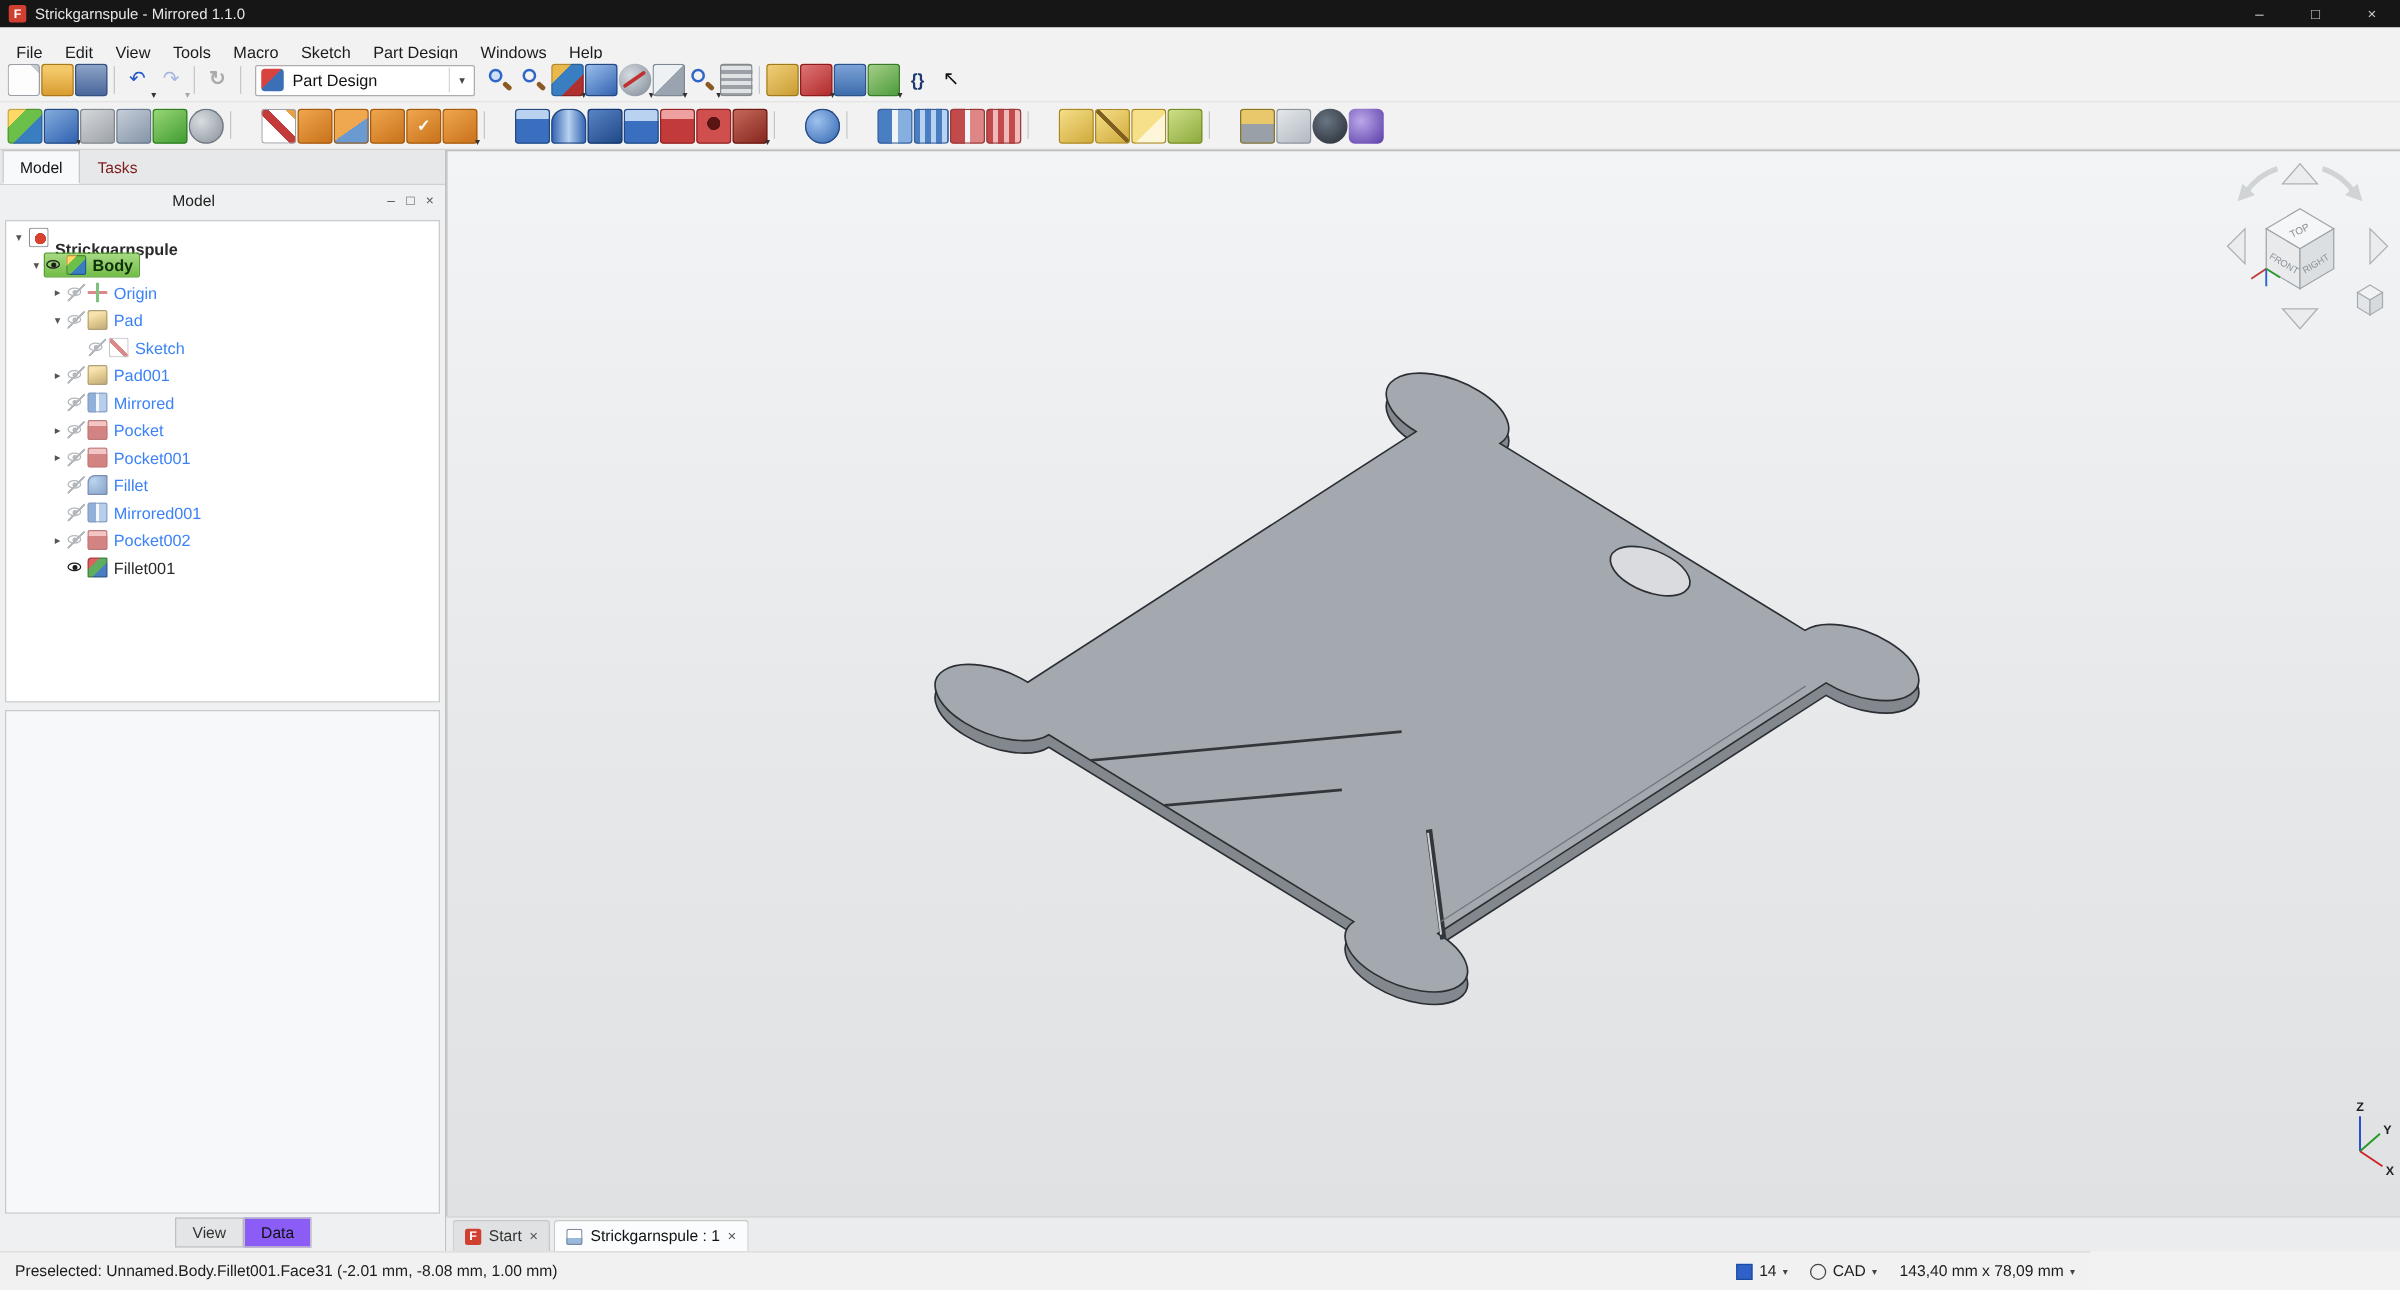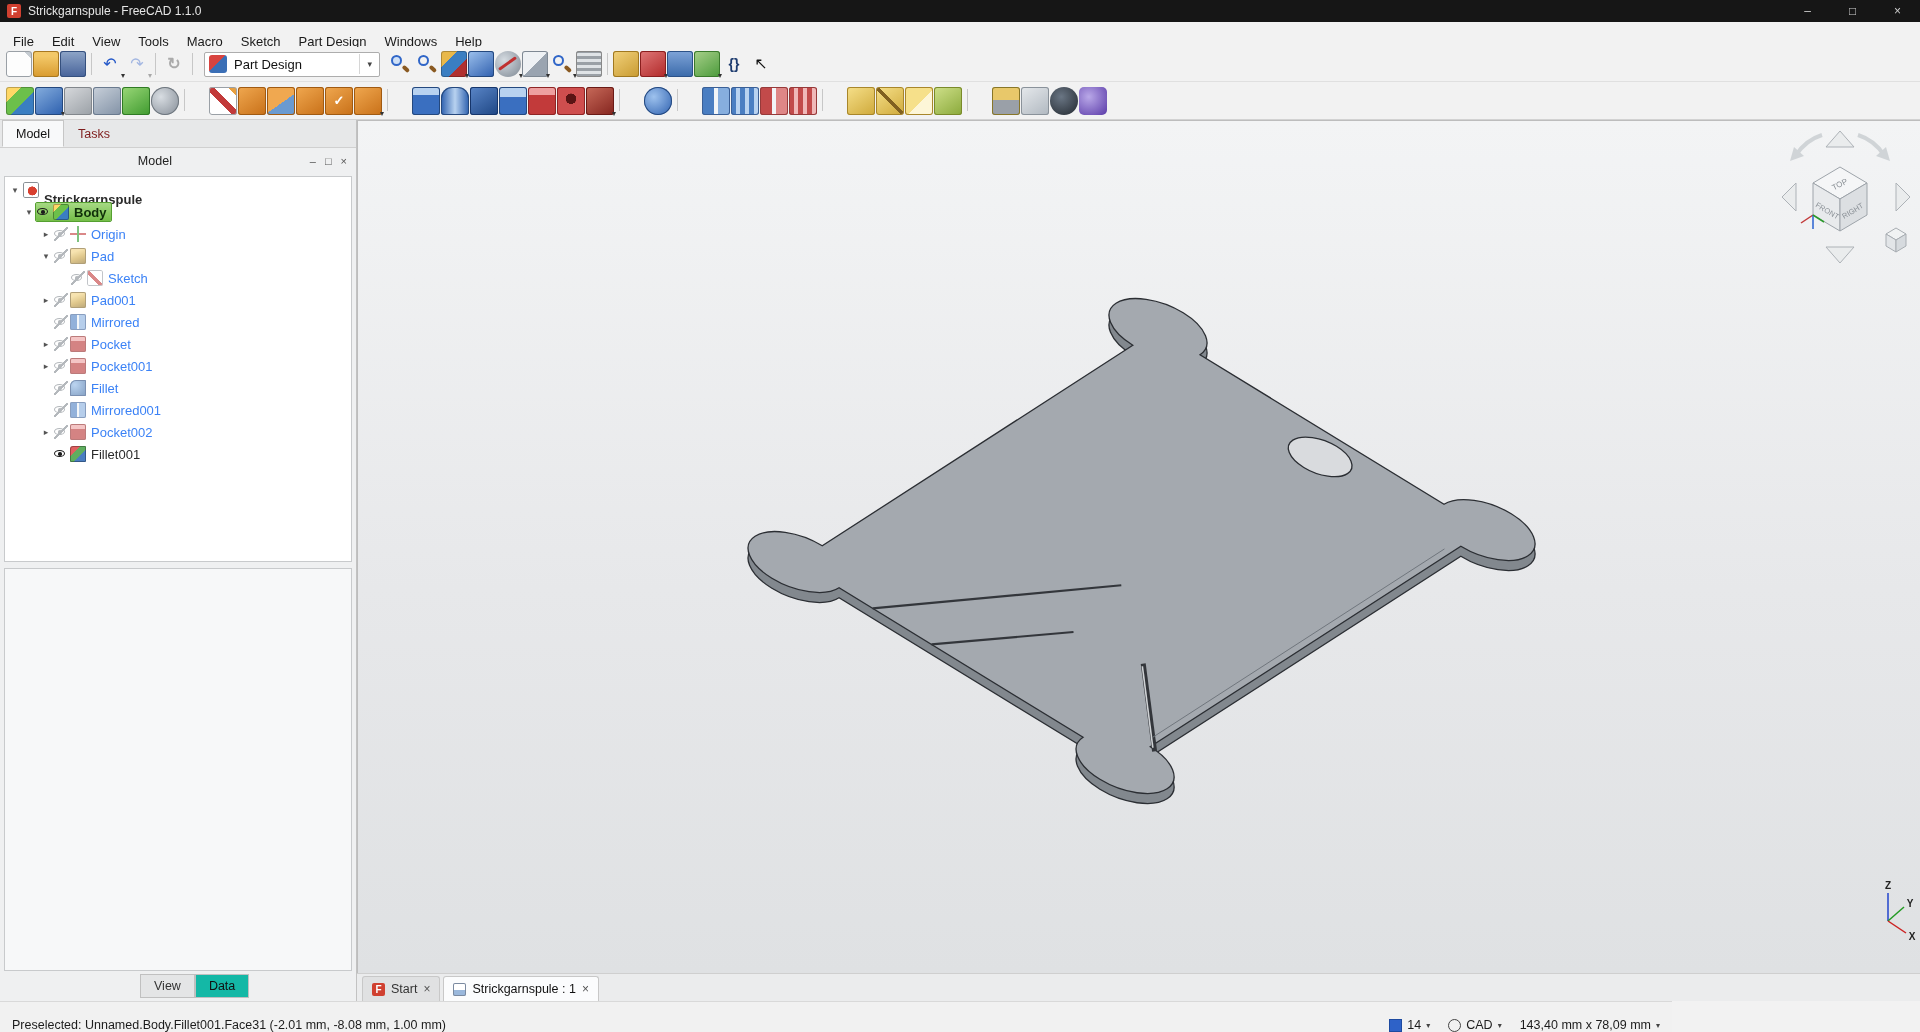--- a/index.html
+++ b/index.html
@@ -121,54 +121,54 @@
   .ic-origin{background-image:linear-gradient(90deg,transparent 7px,#2a9a2a 7px 9px,transparent 9px),linear-gradient(0deg,transparent 7px,#c23a3a 7px 9px,transparent 9px);}
   .ic-pad{background:linear-gradient(160deg,#f2d27c 25%,#caa23f 60%,#8a6a20);box-shadow:inset 0 0 0 1px #7c6020;}
   .ic-sketch{background:#fff;box-shadow:inset 0 0 0 1px #9aa0a6;background-image:linear-gradient(45deg,transparent 40%,#c23a3a 40% 55%,transparent 55%);}
   .ic-mirror{background:linear-gradient(90deg,#4a7ec2 42%,#eef2f6 42% 58%,#86aede 58%);box-shadow:inset 0 0 0 1px #3a5f96;}
   .ic-pocket{background:linear-gradient(180deg,#eea0a0 32%,#b83232 32%);box-shadow:inset 0 0 0 1px #8e2424;}
   .ic-fillet{background:radial-gradient(circle at 30% 30%,#8fb8e8,#2f5f9a);border-radius:6px 1px 1px 1px;box-shadow:inset 0 0 0 1px #24487e;}
   .ic-fillet2{background:linear-gradient(135deg,#e06060 32%,#5fae5f 32% 62%,#4a7ec2 62%);border-radius:3px 1px 1px 1px;box-shadow:inset 0 0 0 1px rgba(0,0,0,.3);}
   .propempty{position:absolute;left:4px;right:4px;top:448px;bottom:30px;background:#f7f8f9;border:1px solid #c8cacc;}
   .vdtabs{position:absolute;left:140px;bottom:3px;height:24px;display:flex;}
   .vdtab{padding:0 13px;font-size:12.5px;border:1px solid #c0c0c0;background:#e4e5e6;color:#333;display:flex;align-items:center;}
-  .vdtab.active{background:#14b8a6;color:#111;}
+  .vdtab.active{background:#8b5cf6;color:#111;}
 
   
   #viewport{position:absolute;left:357px;top:120px;width:1563px;height:853px;background:linear-gradient(180deg,#f3f4f5 0%,#e7e8ea 55%,#dfe1e3 100%);border-top:1px solid #bdbdbd;border-left:1px solid #bdbdbd;box-sizing:border-box;}
   #viewport svg{display:block;}
   svg text{font-family:"Liberation Sans",sans-serif;}
 
   
   #doctabs{position:absolute;left:357px;top:973px;width:1563px;height:28px;background:#ebeced;border-top:1px solid #cfcfcf;display:flex;align-items:flex-end;padding-left:5px;box-sizing:border-box;gap:3px;}
   .dtab{height:25px;display:flex;align-items:center;padding:0 9px;background:#e0e1e2;border:1px solid #c8c8c8;border-bottom:none;font-size:12.5px;color:#333;border-radius:3px 3px 0 0;gap:6px;box-sizing:border-box;}
   .dtab.active{background:#fbfcfd;color:#111;text-align:center;}
   .dticon{width:13px;height:13px;font-style:normal;font-size:10px;color:#fff;display:flex;align-items:center;justify-content:center;border-radius:2px;flex:none;}
   .ic-start{background:#d04030;font-weight:bold;}
   .ic-docfile{background:linear-gradient(180deg,#fff 55%,#9ab8dc 55%);box-shadow:inset 0 0 0 1px #7a8aa0;color:transparent;}
   .dtclose{font-style:normal;font-size:12px;color:#555;}
 
   
-  #statusbar{position:absolute;left:0;top:1001px;width:1672px;height:31px;background:#f1f1f1;border-top:1px solid #d9d9d9;display:flex;align-items:flex-end;box-sizing:border-box;font-size:12.5px;color:#1c1c1c;padding:0 12px;}
+  #statusbar{position:absolute;left:0;top:1001px;width:1672px;height:31px;background:#f1f1f1;border-top:1px solid #d9d9d9;display:flex;align-items:center;box-sizing:border-box;font-size:12.5px;color:#1c1c1c;padding:0 12px;}
   .sleft{flex:1;}
   .sright{display:flex;gap:18px;align-items:center;}
   .sitem{display:flex;align-items:center;gap:5px;}
   .sicon{display:inline-block;}
   .sicon.grid{width:13px;height:13px;background:#2e62c8;box-shadow:inset 0 0 0 1px #1d4aa0;}
   .sicon.nav{width:11px;height:11px;border:1.5px solid #444;border-radius:50%;box-sizing:content-box;}
   .sdd{font-size:8px;color:#444;font-style:normal;}
 </style>
 </head>
 <body>
 
 <div id="app">
 
   <div id="titlebar">
     <span class="appicon">F</span>
-    <span class="wtitle">Strickgarnspule - FreeCAD 1.1.0</span>
+    <span class="wtitle">Strickgarnspule - Mirrored 1.1.0</span>
     <div class="wbtns">
       <span class="wbtn">–</span>
       <span class="wbtn">□</span>
       <span class="wbtn">×</span>
     </div>
   </div>
 
   <div id="menubar">
 
       <span class="mitem">File</span>

